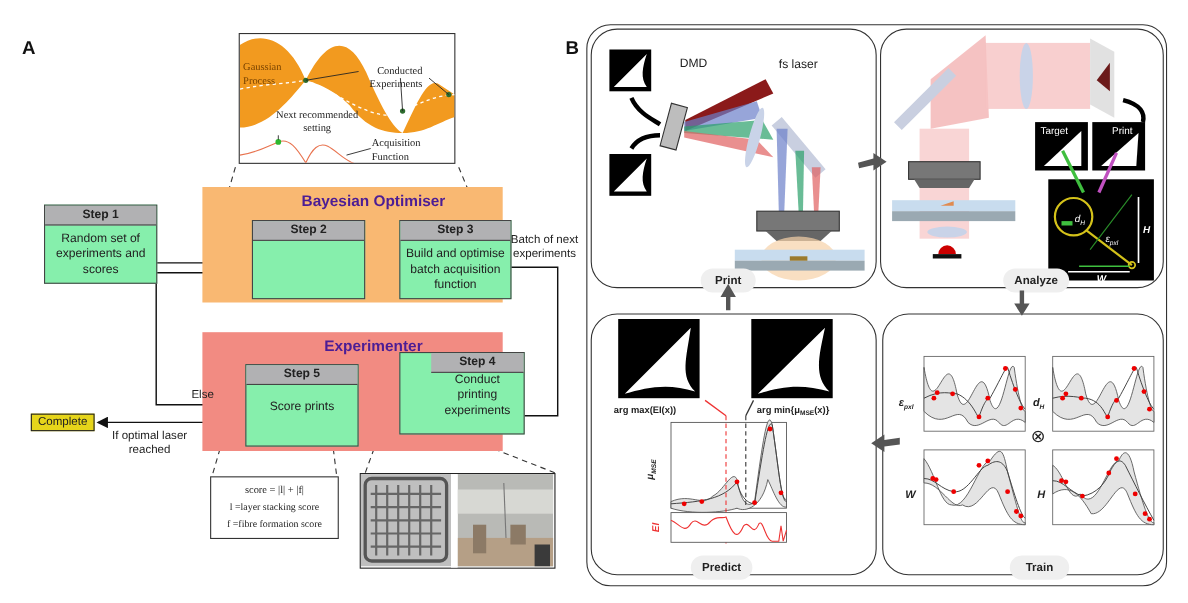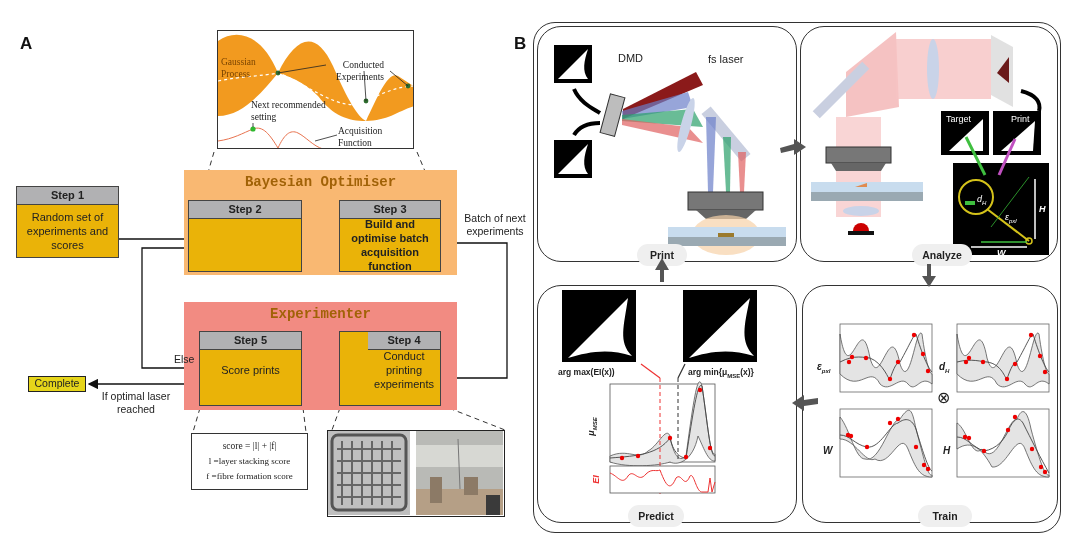--- a/index.html
+++ b/index.html
@@ -1,22 +1,22 @@
 <!DOCTYPE html>
 <html><head>
 <meta charset="utf-8">
 <style>
   html, body { margin:0; padding:0; background:#ffffff; }
   body { width:1080px; height:548px; position:relative; overflow:hidden; font-family:"DejaVu Sans", sans-serif; color:#222; }
   .abs { position:absolute; }
   .panel-letter { font-family:"Liberation Sans", sans-serif; font-weight:bold; font-size:17px; color:#111; }
-  .step { position:absolute; background:#eab308; border:1.5px solid #444; box-sizing:border-box; }
+  .step { position:absolute; background:#86efac; border:1.5px solid #444; box-sizing:border-box;margin-left:24px; }
   .step .hd { background:#b1b1b3; border-bottom:1.5px solid #444; text-align:center; font-family:"Liberation Sans", sans-serif; font-weight:bold; font-size:11px; height:17px; line-height:17px; }
   .step .bd { display:flex; align-items:center; justify-content:center; text-align:center; font-family:"Liberation Sans", sans-serif; font-size:11px; line-height:14px; padding:0 3px; }
-  .group-title { position:absolute; font-family:Liberation Mono, monospace; font-weight:bold; font-size:14px; text-align:center; color:#a16207; }
+  .group-title { position:absolute; font-family:Liberation Sans, sans-serif; font-weight:bold; font-size:14px; text-align:center; color:#4c1d95;margin-left:19px; }
   .lbl { position:absolute; font-family:"Liberation Sans", sans-serif; font-size:10.5px; line-height:13px; text-align:center; color:#222; }
   .serif { font-family:"Liberation Serif", serif; }
   .pill { position:absolute; background:#efefef; border-radius:12px; font-family:"Liberation Sans", sans-serif; font-weight:bold; font-size:10.5px; text-align:center; height:22px; line-height:22px; color:#222; }
 </style>
 </head>
 <body>
 
 <div class="abs panel-letter" style="left:20px;top:34px;">A</div>
 
 <div class="abs" style="left:217px;top:30px;width:197px;height:119px;border:1.5px solid #333;box-sizing:border-box;background:#fff;overflow:hidden;">
@@ -29,21 +29,21 @@
     <line x1="60" y1="42" x2="108" y2="34" stroke="#222" stroke-width="0.8"></line>
     <line x1="148" y1="70" x2="146" y2="40" stroke="#222" stroke-width="0.8"></line>
     <line x1="190" y1="55" x2="172" y2="40" stroke="#222" stroke-width="0.8"></line>
     <path d="M0,110 C15,108 25,102 35,98 C45,94 52,104 60,117 C66,104 72,98 80,102 C88,106 95,115 105,118" fill="none" stroke="#e8734f" stroke-width="1"></path>
     <circle cx="35" cy="98" r="2.6" fill="#2eb82e"></circle>
     <line x1="35" y1="96" x2="35" y2="92" stroke="#222" stroke-width="0.8"></line>
     <line x1="97" y1="110" x2="119" y2="104" stroke="#222" stroke-width="0.8"></line>
   </svg>
   <div class="lbl serif" style="left:3px;top:13px;text-align:left;font-size:9.5px;line-height:12px;color:#7a4400;margin-top:12px;"><span>Gaussian</span><br><span>Process</span></div>
   <div class="lbl serif" style="left:118px;top:3px;text-align:right;font-size:9.5px;line-height:12px;margin-top:25px;"><span>Conducted</span><br><span>Experiments</span></div>
-  <div class="lbl serif" style="left:33px;top:68px;text-align:left;font-size:9.5px;line-height:12px;"><span>Next recommended</span><br><span>setting</span></div>
+  <div class="lbl serif" style="left:33px;top:68px;text-align:center;font-size:9.5px;line-height:12px;"><span>Next recommended</span><br><span>setting</span></div>
   <div class="lbl serif" style="left:120px;top:94px;text-align:left;font-size:9.5px;line-height:12px;"><span>Acquisition</span><br><span>Function</span></div>
 </div>
 
 <svg class="abs" style="left:0;top:0;" width="530" height="548">
   <defs>
     <marker id="arr" markerWidth="8" markerHeight="8" refX="7" refY="4" orient="auto">
       <path d="M0,0 L8,4 L0,8 Z" fill="#111"></path>
     </marker>
   </defs>
 
@@ -72,35 +72,35 @@
 <div class="group-title" style="left:184px;top:174px;width:273px;">Bayesian Optimiser</div>
 
 <div class="abs" style="left:184px;top:302px;width:273px;height:108px;background:#f28b82;"></div>
 <div class="group-title" style="left:184px;top:306px;width:273px;">Experimenter</div>
 
 <div class="step" style="left:16px;top:186px;width:103px;height:72px;">
   <div class="hd">Step 1</div>
   <div class="bd" style="height:52px;">Random set of experiments and scores</div>
 </div>
 
-<div class="step" style="left:188px;top:200px;width:114px;height:72px;">
+<div class="step" style="left:205px;top:200px;width:103px;height:72px;">
   <div class="hd">Step 2</div>
 </div>
 
 <div class="step" style="left:339px;top:200px;width:102px;height:72px;">
   <div class="hd">Step 3</div>
-  <div class="bd" style="height:52px;font-weight:bold;">Build and optimise batch acquisition function</div>
+  <div class="bd" style="height:52px;">Build and optimise batch acquisition function</div>
 </div>
 
 <div class="step" style="left:199px;top:331px;width:103px;height:75px;">
   <div class="hd">Step 5</div>
   <div class="bd" style="height:40px;">Score prints</div>
 </div>
 
-<div class="step" style="left:339px;top:331px;width:102px;height:75px;padding-left:28px;">
+<div class="step" style="left:339px;top:320px;width:114px;height:75px;padding-left:28px;">
   <div class="hd">Step 4</div>
   <div class="bd" style="height:40px;">Conduct printing experiments</div>
 </div>
 
 <div class="lbl" style="left:460px;top:212px;width:70px;">Batch of next experiments</div>
 <div class="lbl" style="left:150px;top:353px;padding-left:24px;">Else</div>
 <div class="lbl" style="left:96px;top:390px;width:80px;">If optimal laser reached</div>
 
 <div class="abs" style="left:28px;top:376px;width:58px;height:16px;background:#e6d51a;border:1.5px solid #222;box-sizing:border-box;font-family:'Liberation Sans',sans-serif;font-size:10.5px;line-height:13px;text-align:center;">Complete</div>
 

